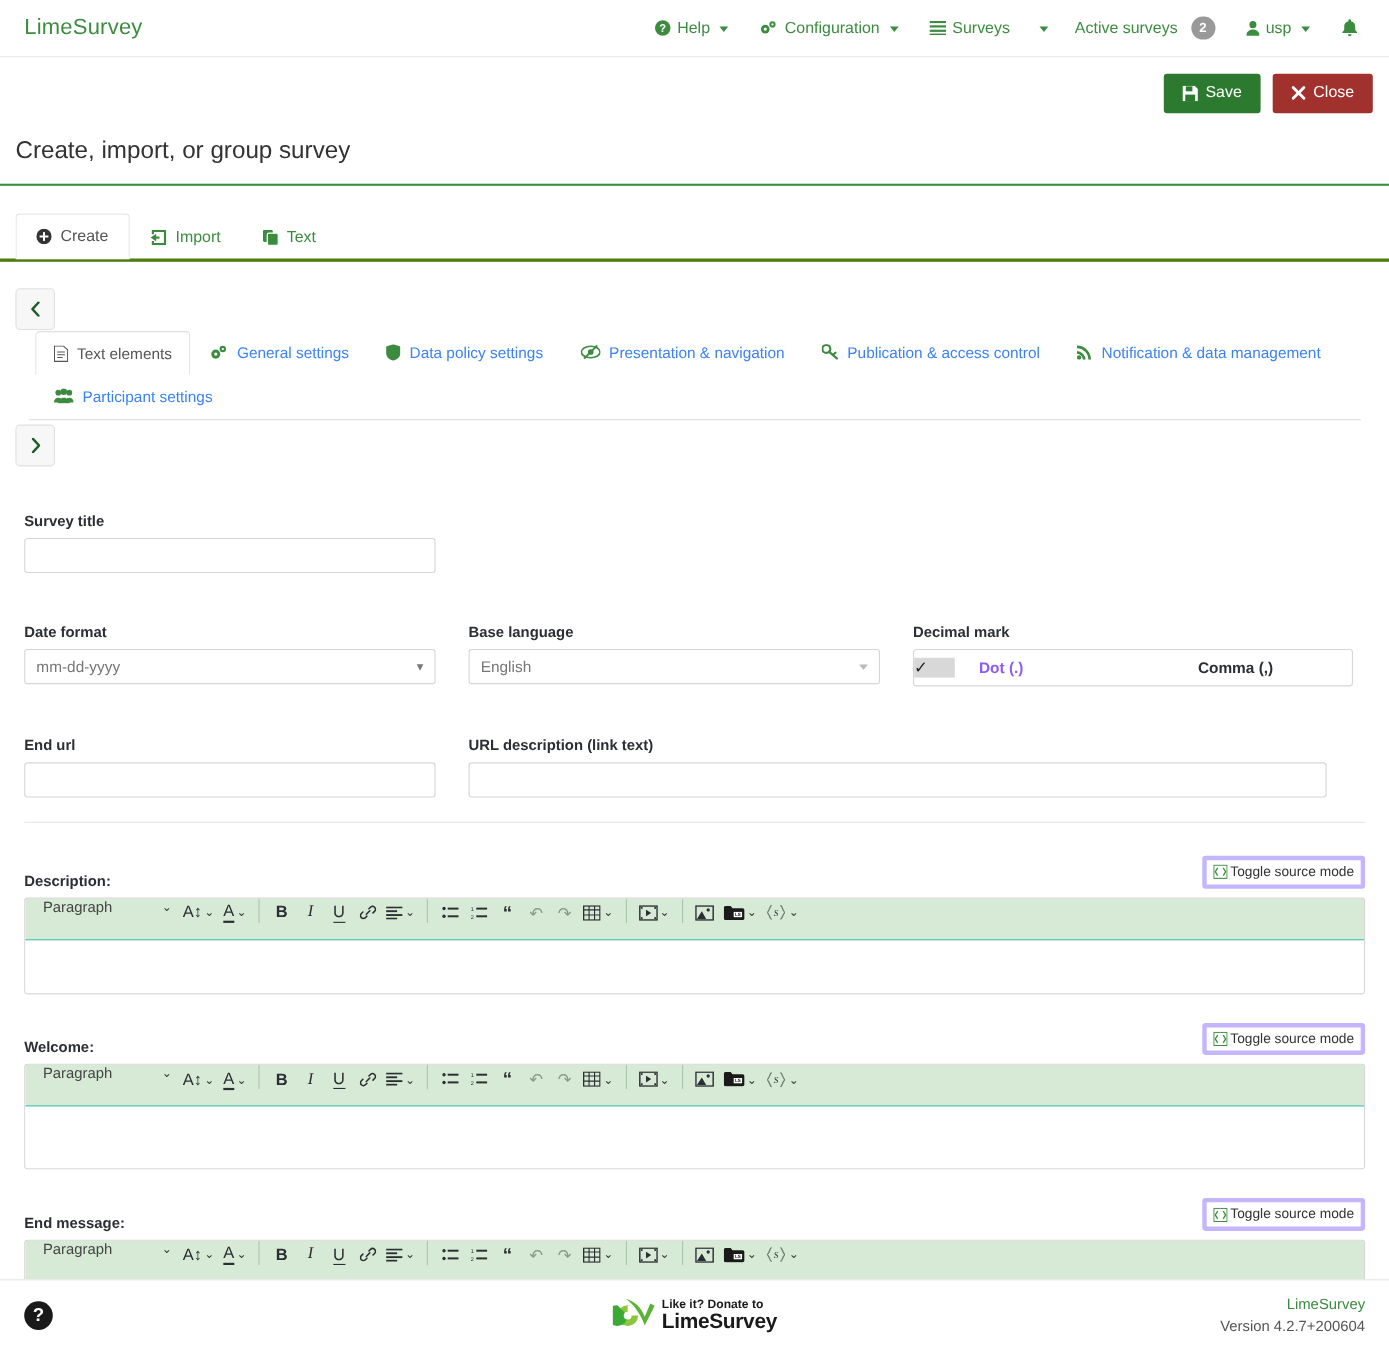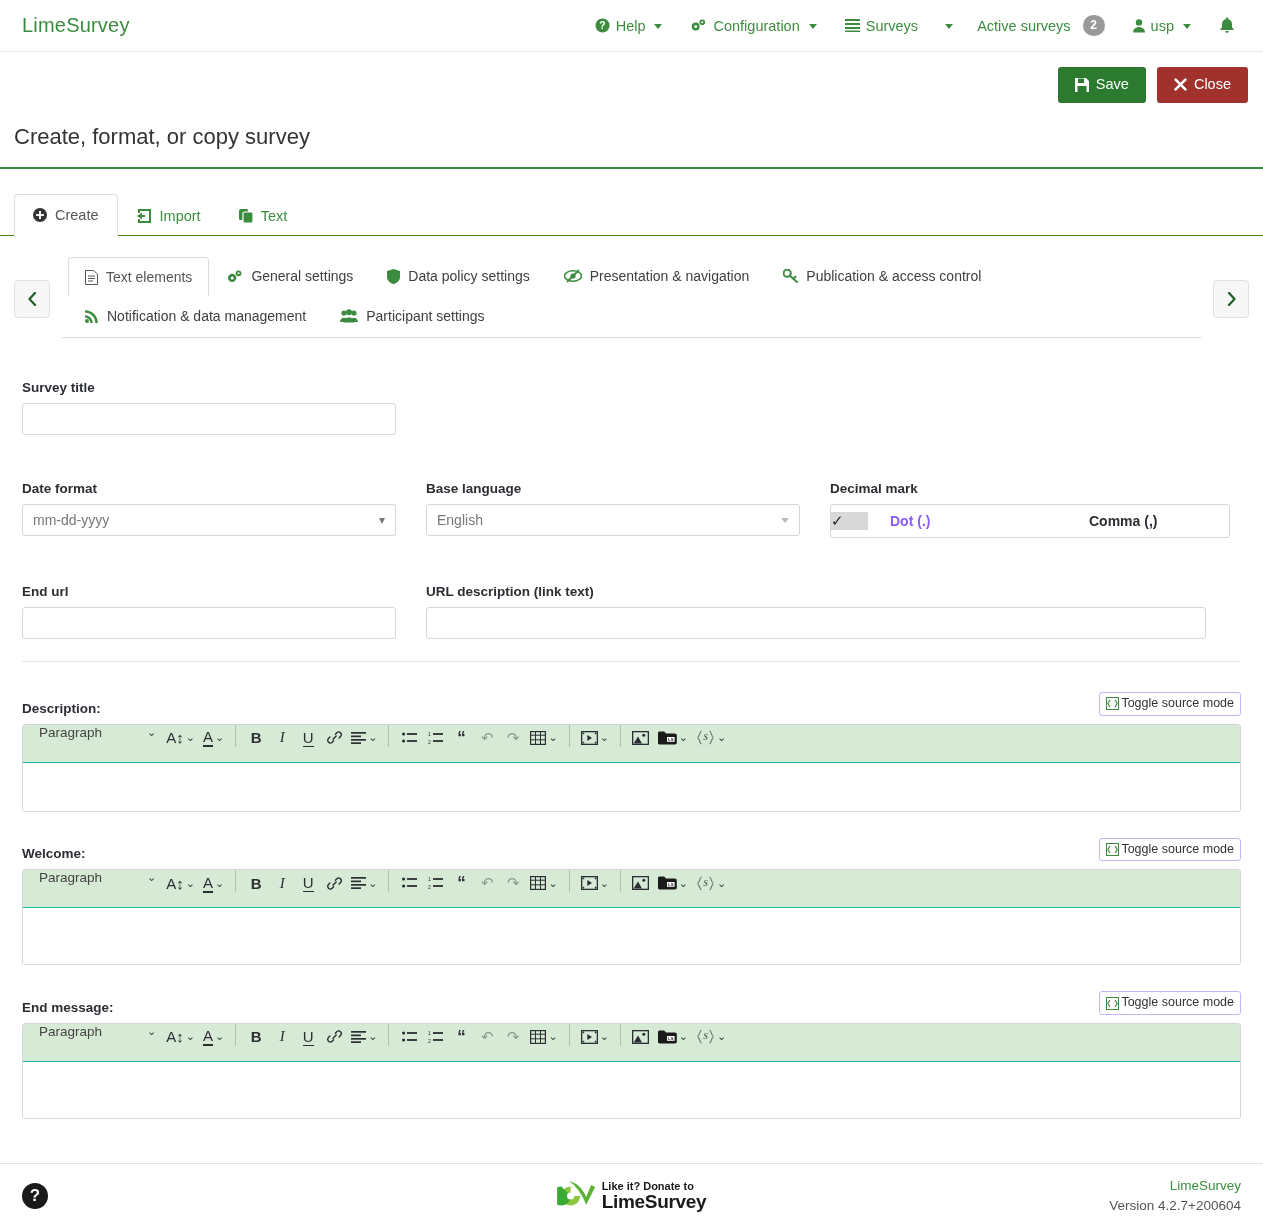--- a/index.html
+++ b/index.html
@@ -114,21 +114,21 @@
   .title-rule {
     border-bottom: 2px solid #3c8c40;
     margin: 0 -14px;
   }
 
   
   .outer-tabs {
     display: flex;
     align-items: flex-end;
     padding: 24px 0 0 14px;
-    border-bottom: 1px solid #4d7c0f;
+    border-bottom: 3px solid #4d7c0f;
     background: #ffffff;
   }
   .otab {
     display: flex;
     align-items: center;
     gap: 8px;
     font-size: 14.5px;
     color: #3c8c40;
     padding: 12px 18px;
     border: 1px solid transparent;
@@ -142,23 +142,24 @@
   .otab.active {
     color: #555555;
     background: #ffffff;
     border-color: #dddddd;
     border-bottom: 1px solid #ffffff;
   }
 
   
   .inner-wrap {
     display: flex;
-    align-items: center;
+    align-items: flex-start;
     padding: 20px 14px 0 14px;
     position: relative;
+    flex-direction: column;
   }
   .arrow-btn {
     width: 36px; height: 38px;
     border: 1px solid #e0e0e0;
     border-radius: 4px;
     background: #f7f7f7;
     color: #1f5c26;
     display: flex;
     align-items: center;
     justify-content: center;
@@ -176,21 +177,21 @@
     margin: 0 12px;
     padding-left: 6px;
     min-height: 82px;
     align-content: flex-start;
   }
   .itab {
     display: flex;
     align-items: center;
     gap: 8px;
     font-size: 14px;
-    color: #404040;
+    color: #3b82f6;
     padding: 11px 16px;
     border: 1px solid transparent;
     border-radius: 4px 4px 0 0;
     cursor: pointer;
     white-space: nowrap;
   }
   .itab.active {
     color: #555555;
     background: #ffffff;
     border-color: #dddddd;
@@ -305,21 +306,21 @@
     font-size: 13.5px;
     font-weight: bold;
     color: #2b2e33;
   }
   .toggle-src {
     display: inline-flex;
     align-items: center;
     gap: 2px;
     font-size: 12.5px;
     color: #333333;
-    border: 1px solid #c4b5fd;
+    border: 4px solid #c4b5fd;
     border-radius: 3px;
     background: #ffffff;
     padding: 3px 6px;
     cursor: pointer;
     line-height: 1.25;
   }
   .editor-shell {
     border: 1px solid #d6d6d6;
     border-radius: 3px;
     background: #ffffff;
@@ -518,21 +519,21 @@
             <line x1="1.6" y1="1.6" x2="11.4" y2="11.4"></line>
             <line x1="11.4" y1="1.6" x2="1.6" y2="11.4"></line>
           </g>
         </svg>
     </span>
     <span>Close</span>
   </button>
 </div>
 
 <div class="page-title-wrap">
-  <h1 class="page-title">Create, format, or copy survey</h1>
+  <h1 class="page-title">Create, import, or group survey</h1>
   <div class="title-rule"></div>
 </div>
 
 <div class="outer-tabs">
   <div class="otab active">
     <span>
       <svg width="14" height="14" viewBox="0 0 14 14">
           <circle cx="7" cy="7" r="7" fill="#333333"></circle>
           <rect x="6.1" y="3" width="1.8" height="8" fill="#ffffff"></rect>
           <rect x="3" y="6.1" width="8" height="1.8" fill="#ffffff"></rect>

